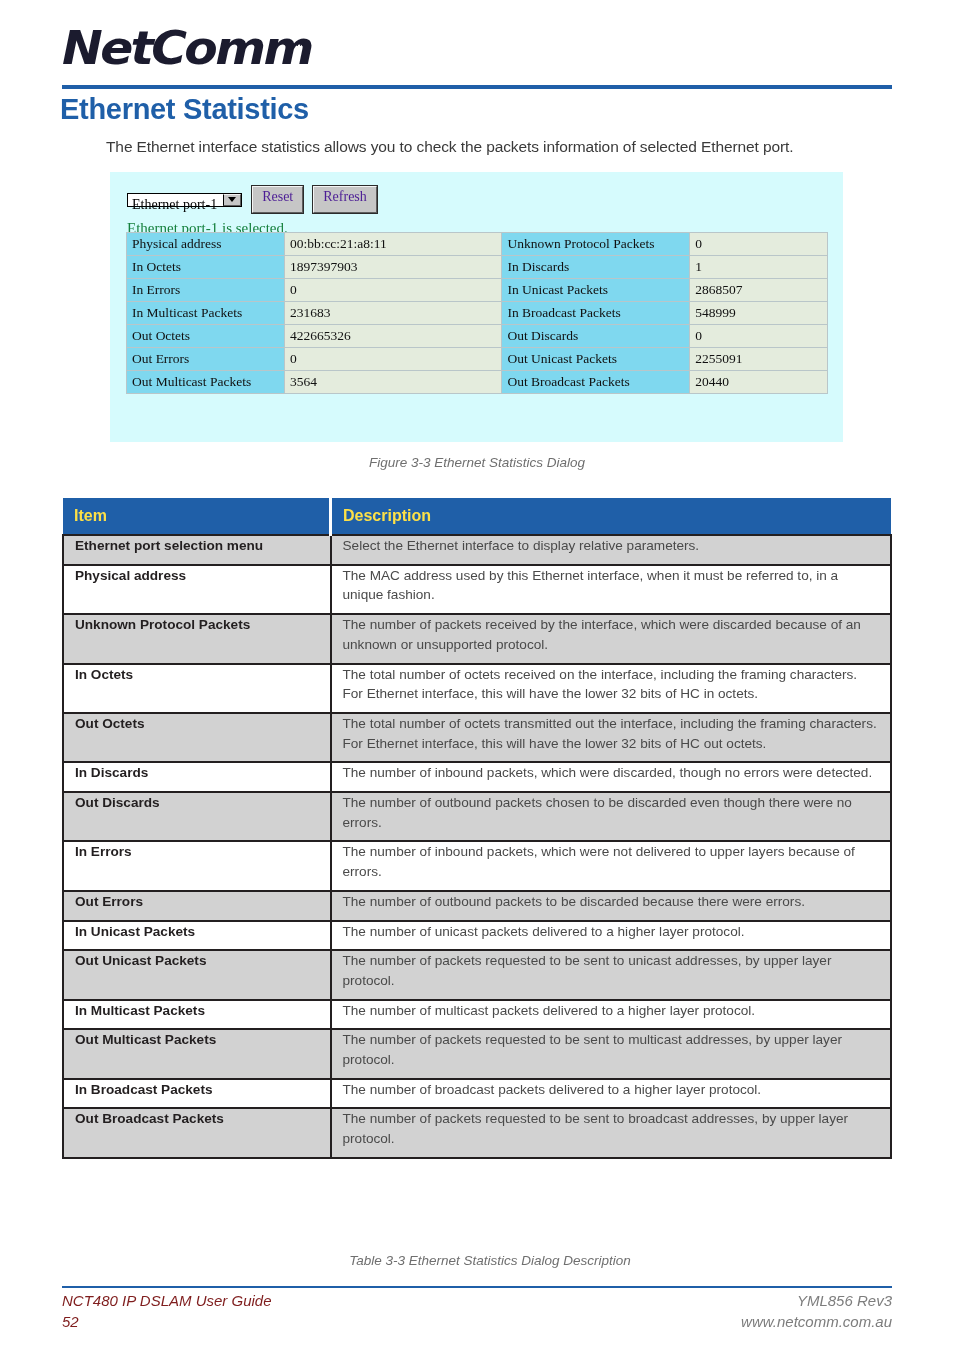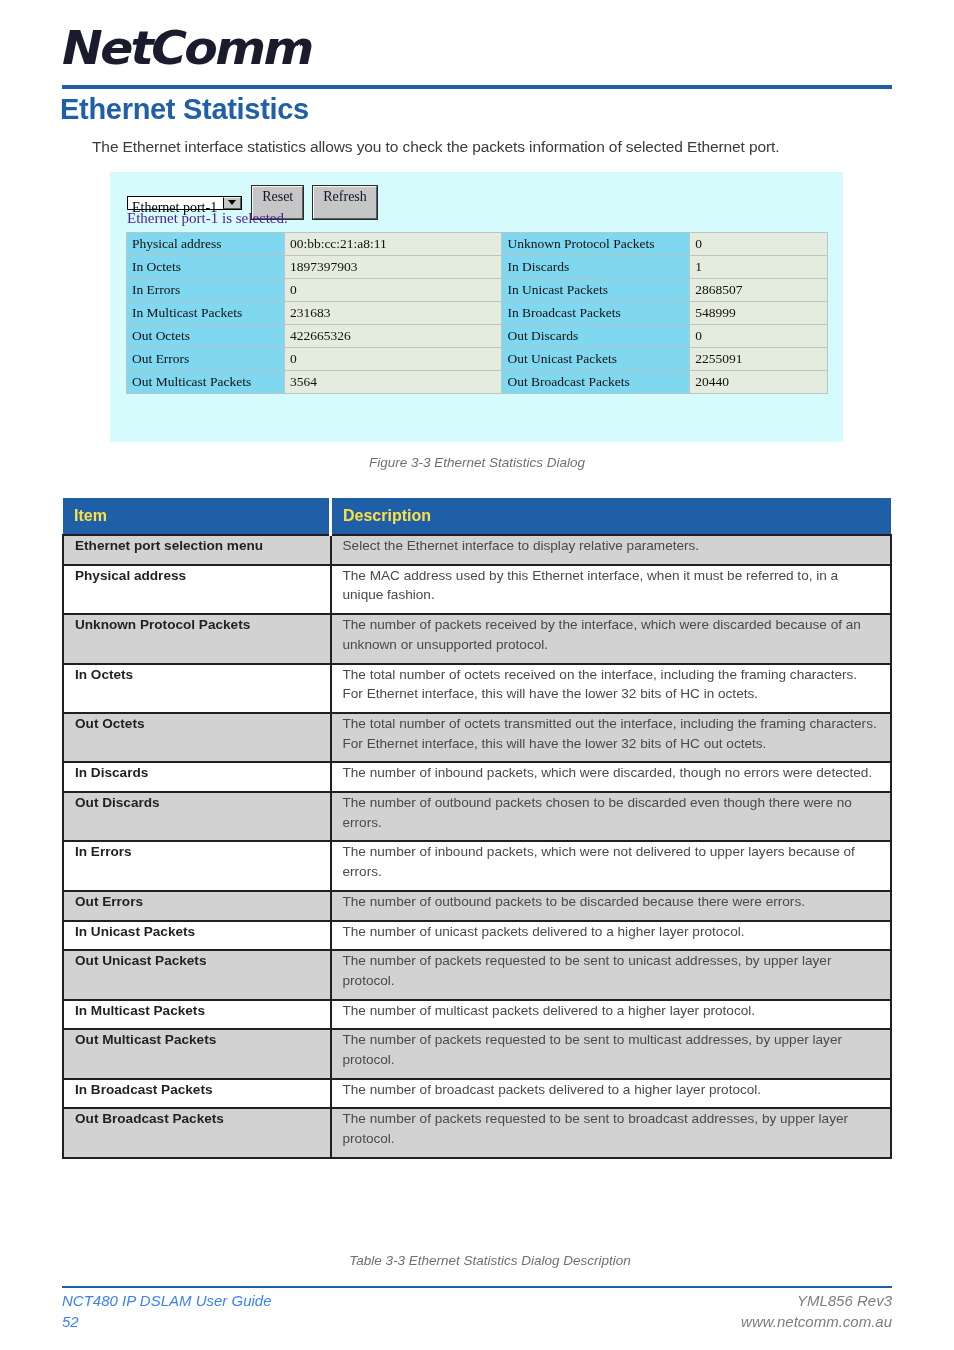--- a/index.html
+++ b/index.html
@@ -66,21 +66,21 @@
     left: 60px;
     top: 93px;
     font-size: 29px;
     font-weight: bold;
     color: #1f5fa8;
     letter-spacing: -0.3px;
   }
 
   .intro {
     position: absolute;
-    left: 92px;
+    left: 106px;
     top: 138px;
     width: 800px;
     font-size: 15.5px;
     color: #3a3a3a;
     letter-spacing: -0.1px;
   }
 
   
   .dialog {
     position: absolute;
@@ -129,42 +129,42 @@
   }
   .dlg-select .sel-arrow span {
     display: block;
     width: 0;
     height: 0;
     border-left: 4px solid transparent;
     border-right: 4px solid transparent;
     border-top: 5px solid #000;
   }
   .dlg-btn {
-    height: 33px;
+    height: 27px;
     min-width: 46px;
     padding: 0 9px;
     background: #c6c6c6;
     border-top: 1px solid #f4f4f4;
     border-left: 1px solid #f4f4f4;
     border-right: 1px solid #5e5e5e;
     border-bottom: 1px solid #5e5e5e;
     outline: 1px solid #2b2b2b;
     font-family: "Liberation Serif", serif;
     font-size: 14px;
-    color: #0f172a;
+    color: #4c1d95;
     line-height: 19px;
     box-sizing: border-box;
     text-align: center;
   }
   .dlg-status {
     position: absolute;
     left: 17px;
-    top: 38px;
+    top: 48px;
     font-size: 15px;
-    color: #4c1d95;
+    color: #15803d;
   }
 
   .dlg-table {
     position: absolute;
     left: 16px;
     top: 60px;
     width: 702px;
     border-collapse: collapse;
     background: #ffffff;
   }
@@ -251,21 +251,21 @@
     width: 830px;
     height: 2px;
     background: #1f5fa8;
   }
   .footer-left {
     position: absolute;
     left: 62px;
     top: 1290px;
     font-size: 15px;
     font-style: italic;
-    color: #3b82f6;
+    color: #7f1d1d;
     line-height: 21px;
   }
   .footer-right {
     position: absolute;
     right: 62px;
     top: 1290px;
     text-align: right;
     font-size: 15px;
     font-style: italic;
     color: #7d7d7d;

